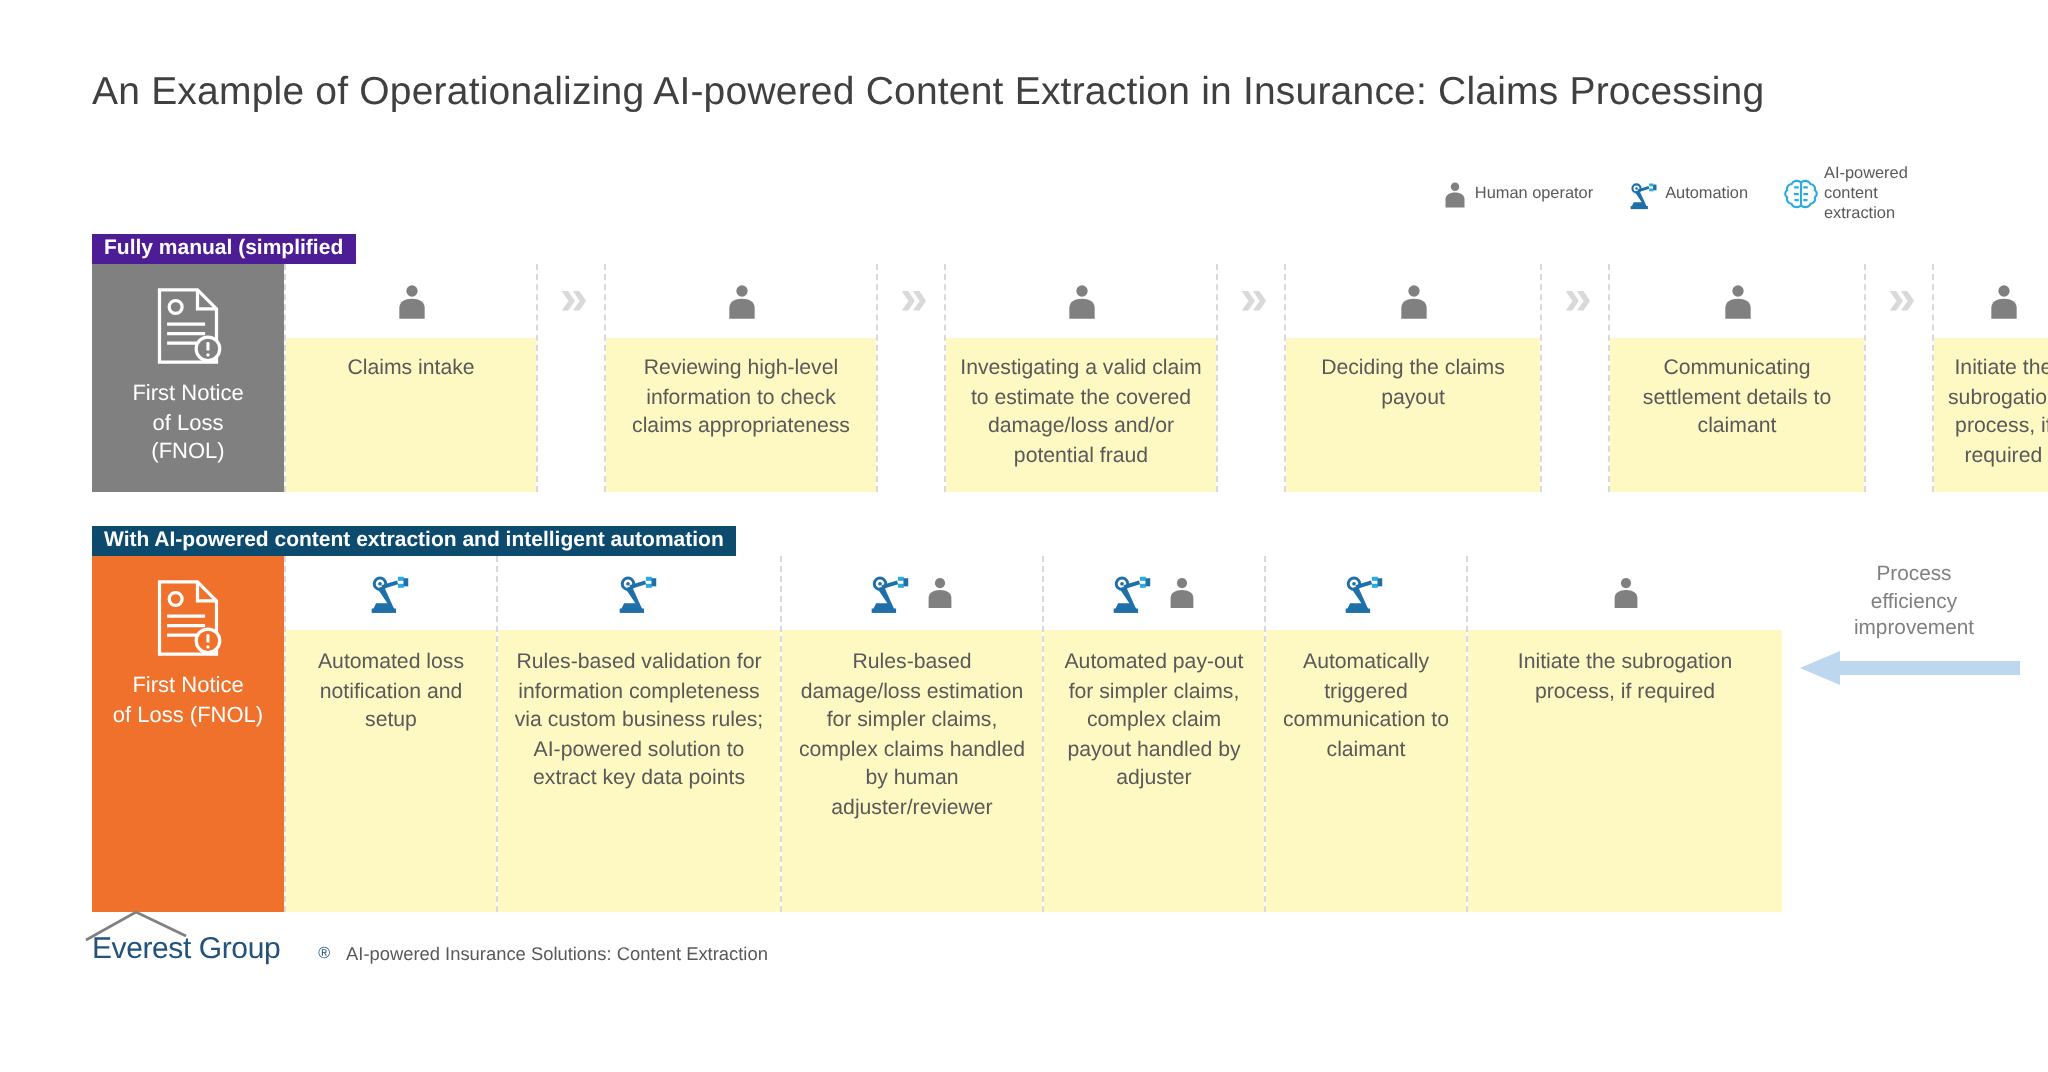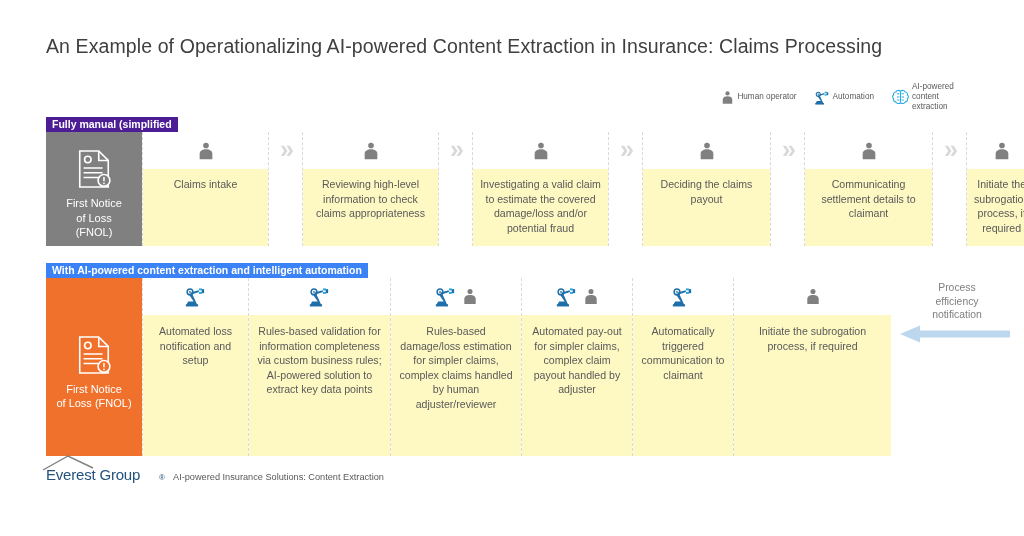--- a/index.html
+++ b/index.html
@@ -28,32 +28,32 @@
   .legend-label { font-size: 8.2px; line-height: 10px; color: #595959; }
   .legend-label.two-line { width: 63px; }
 
   
   .band-tag {
     position: absolute; height: 15px; line-height: 15px;
     font-size: 10.5px; font-weight: bold; color: #ffffff;
     padding: 0 6px 0 6px; white-space: nowrap;
   }
   .band-tag.gray { background: #4c1d95; left: 46px; top: 117px; }
-  .band-tag.orange { background: #3b82f6; left: 46px; top: 263px; }
+  .band-tag.orange { background: #0c4a6e; left: 46px; top: 263px; }
 
   
   .band { position: absolute; display: flex; align-items: stretch; }
   .band-manual { left: 46px; top: 132px; width: 932px; height: 114px; }
   .band-ai     { left: 46px; top: 278px; width: 845px; height: 178px; }
 
   
   .fnol {
     width: 96px; flex: 0 0 96px;
     display: flex; flex-direction: column;
-    align-items: center; justify-content: center;
+    align-items: center; justify-content: flex-start;
     color: #ffffff; text-align: center;
     padding-top: 11px;
   }
   .fnol.gray { background: #808080; }
   .fnol.orange { background: #F0712B; width: 96px; flex: 0 0 96px; }
   .fnol-label {
     font-size: 11px; line-height: 14.5px; margin-top: 7px; padding: 0 4px;
   }
   .fnol-label.wide { font-size: 11px; line-height: 14.5px; }
 
@@ -393,21 +393,21 @@
             </svg>
           </span>
       </div>
       <div class="step-body">Initiate the subrogation process, if required</div>
     </div>
   </div>
 
   <div class="eff-note">
     <span>Process</span><br>
     <span>efficiency</span><br>
-    <span>notification</span>
+    <span>improvement</span>
   </div>
   <div class="eff-arrow">
     <svg width="112" height="18" viewBox="0 0 112 18">
       <path d="M112 5.5 H22 V0.5 L2 9 L22 17.5 V12.5 H112 Z" fill="#BDD7EE"></path>
     </svg>
   </div>
 
   <div class="footer">
     <div class="logo-wrap">
       <span class="peak">

